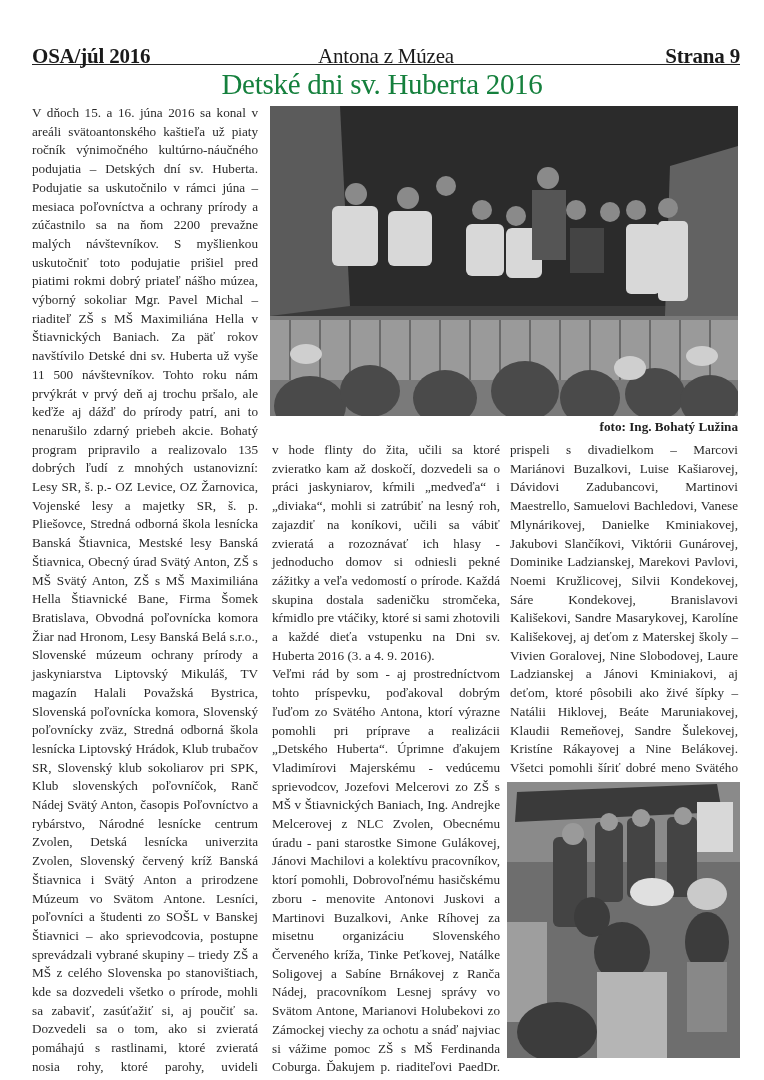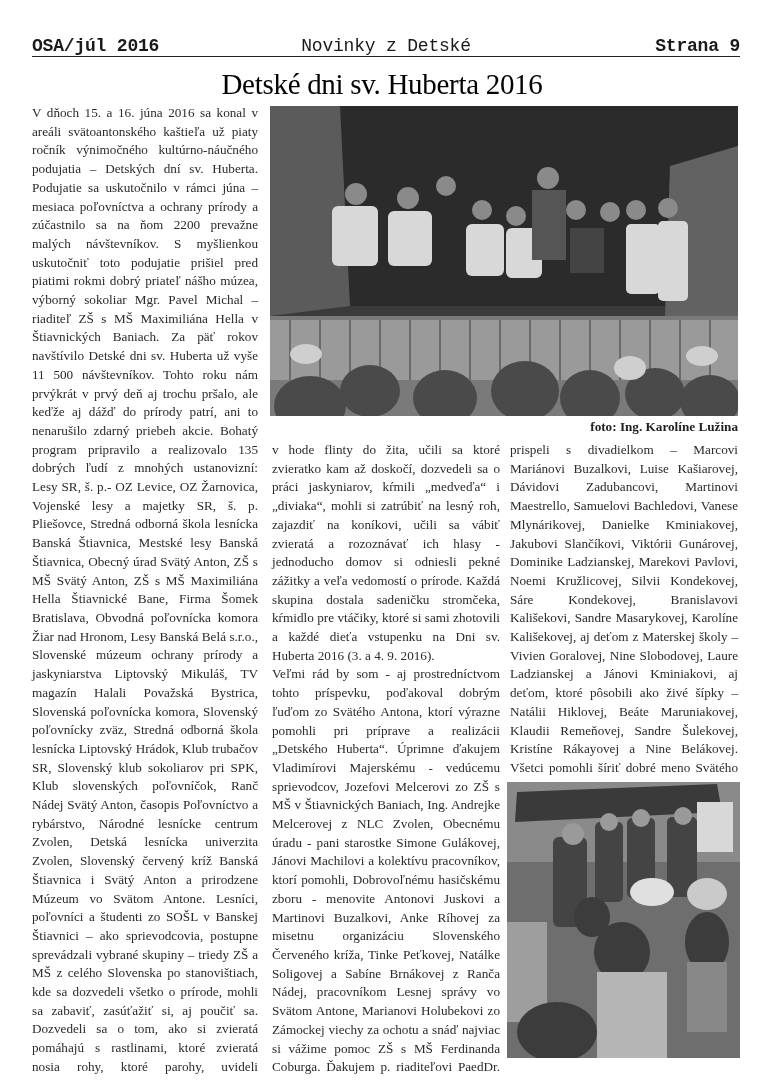--- a/index.html
+++ b/index.html
@@ -1,44 +1,44 @@
 <!DOCTYPE html>
 <html><head>
 <meta charset="utf-8">
 <style>
   html, body { margin:0; padding:0; background:#ffffff; }
   body { width:764px; height:1080px; position:relative; overflow:hidden;
          font-family:"Liberation Serif","DejaVu Serif",serif; color:#1a1a1a; }
-  .hdr { position:absolute; top:34px; left:32px; width:708px; height:22px;
-         border-bottom:1.5px solid #222; font-size:18px; font-weight:bold;font-family:Liberation Mono, monospace; }
+  .hdr { position:absolute; top:42px; left:32px; width:708px; height:22px;
+         border-bottom:1.5px solid #222; font-size:21px; font-weight:bold; }
   .hdr span { position:absolute; top:2px; letter-spacing:-0.2px; }
   .hdr .l { left:0; }
   .hdr .c { left:0; right:0; text-align:center; font-weight:normal; }
   .hdr .r { right:0; }
   .title { position:absolute; top:68px; left:0; width:764px; text-align:center;
-           font-size:29px; font-weight:normal; letter-spacing:-0.3px; color:#000000; }
+           font-size:29px; font-weight:normal; letter-spacing:-0.3px; color:#15803d; }
   .col { position:absolute; font-size:13.2px; line-height:18.7px; text-align:justify;
          color:#2a2a2a; }
   .col p { margin:0; }
   .col-left { left:32px; top:104px; width:226px; }
   .col-mid { left:272px; top:441px; width:228px; }
   .col-right { left:510px; top:441px; width:228px; }
   .photo { position:absolute; overflow:hidden; background:#555; }
   .photo1 { left:270px; top:106px; width:468px; height:310px; }
   .photo2 { left:507px; top:782px; width:233px; height:276px; }
   .caption { position:absolute; left:510px; top:419px; width:228px; text-align:right;
              font-size:13.2px; font-weight:bold; color:#222; }
   .sig { text-align:right; font-style:italic; margin-top:4px !important; }
 </style>
 </head>
 <body>
 
 <div class="hdr">
   <span class="l">OSA/júl 2016</span>
-  <span class="c">Novinky z Detské</span>
+  <span class="c">Antona z Múzea</span>
   <span class="r">Strana 9</span>
 </div>
 
 <div class="title">Detské dni sv. Huberta 2016</div>
 
 <div class="col col-left">
   <p>V dňoch 15. a 16. júna 2016 sa konal v areáli svätoantonského kaštieľa už piaty ročník výnimočného kultúrno-náučného podujatia – Detských dní sv. Huberta. Podujatie sa uskutočnilo v rámci júna – mesiaca poľovníctva a ochrany prírody a zúčastnilo sa na ňom 2200 prevažne malých návštevníkov. S myšlienkou uskutočniť toto podujatie prišiel pred piatimi rokmi dobrý priateľ nášho múzea, výborný sokoliar Mgr. Pavel Michal – riaditeľ ZŠ s MŠ Maximiliána Hella v Štiavnických Baniach. Za päť rokov navštívilo Detské dni sv. Huberta už vyše 11 500 návštevníkov. Tohto roku nám prvýkrát v prvý deň aj trochu pršalo, ale keďže aj dážď do prírody patrí, ani to nenarušilo zdarný priebeh akcie. Bohatý program pripravilo a realizovalo 135 dobrých ľudí z mnohých ustanovizní: Lesy SR, š. p.- OZ Levice, OZ Žarnovica, Vojenské lesy a majetky SR, š. p. Pliešovce, Stredná odborná škola lesnícka Banská Štiavnica, Mestské lesy Banská Štiavnica, Obecný úrad Svätý Anton, ZŠ s MŠ Svätý Anton, ZŠ s MŠ Maximiliána Hella Štiavnické Bane, Firma Šomek Bratislava, Obvodná poľovnícka komora Žiar nad Hronom, Lesy Banská Belá s.r.o., Slovenské múzeum ochrany prírody a jaskyniarstva Liptovský Mikuláš, TV magazín Halali Považská Bystrica, Slovenská poľovnícka komora, Slovenský poľovnícky zväz, Stredná odborná škola lesnícka Liptovský Hrádok, Klub trubačov SR, Slovenský klub sokoliarov pri SPK, Klub slovenských poľovníčok, Ranč Nádej Svätý Anton, časopis Poľovníctvo a rybárstvo, Národné lesnícke centrum Zvolen, Detská lesnícka univerzita Zvolen, Slovenský červený kríž Banská Štiavnica i Svätý Anton a prirodzene Múzeum vo Svätom Antone. Lesníci, poľovníci a študenti zo SOŠL v Banskej Štiavnici – ako sprievodcovia, postupne sprevádzali vybrané skupiny – triedy ZŠ a MŠ z celého Slovenska po stanovištiach, kde sa dozvedeli všetko o prírode, mohli sa zabaviť, zasúťažiť si, aj poučiť sa. Dozvedeli sa o tom, ako si zvieratá pomáhajú s rastlinami, ktoré zvieratá nosia rohy, ktoré parohy, uvideli poľovnícku expozíciu, ukážky sokoliarstva, divadlo „Legenda o sv. Hubertovi“ (pripravili a zahrali žiaci zo ZŠ s MŠ vo Svätom Antone), poľovnícke filmy, zhotovovali kŕmidlá, zastrieľali si na laserovej strelnici, poznávali lesné zvieratá, poľovnícke psíky, súťažili</p>
 </div>
 
 <div class="photo photo1">
@@ -100,21 +100,21 @@
       <ellipse cx="440" cy="295" rx="30" ry="26"></ellipse>
     </g>
     <g fill="#cfcfcf">
       <ellipse cx="36" cy="248" rx="16" ry="10"></ellipse>
         <ellipse cx="360" cy="262" rx="16" ry="12"></ellipse>
       <ellipse cx="432" cy="250" rx="16" ry="10"></ellipse>
     </g>
   </svg>
 </div>
 
-<div class="caption">foto: Ing. Karolíne Lužina</div>
+<div class="caption">foto: Ing. Bohatý Lužina</div>
 
 <div class="col col-mid">
   <p>v hode flinty do žita, učili sa ktoré zvieratko kam až doskočí, dozvedeli sa o práci jaskyniarov, kŕmili „medveďa“ i „diviaka“, mohli si zatrúbiť na lesný roh, zajazdiť na koníkovi, učili sa vábiť zvieratá a rozoznávať ich hlasy - jednoducho domov si odniesli pekné zážitky a veľa vedomostí o prírode. Každá skupina dostala sadeničku stromčeka, kŕmidlo pre vtáčiky, ktoré si sami zhotovili a každé dieťa vstupenku na Dni sv. Huberta 2016 (3. a 4. 9. 2016).</p>
   <p>Veľmi rád by som - aj prostredníctvom tohto príspevku, poďakoval dobrým ľuďom zo Svätého Antona, ktorí výrazne pomohli pri príprave a realizácii „Detského Huberta“. Úprimne ďakujem Vladimírovi Majerskému - vedúcemu sprievodcov, Jozefovi Melcerovi zo ZŠ s MŠ v Štiavnických Baniach, Ing. Andrejke Melcerovej z NLC Zvolen, Obecnému úradu - pani starostke Simone Gulákovej, Jánovi Machilovi a kolektívu pracovníkov, ktorí pomohli, Dobrovoľnému hasičskému zboru - menovite Antonovi Juskovi a Martinovi Buzalkovi, Anke Ríhovej za misetnu organizáciu Slovenského Červeného kríža, Tinke Peťkovej, Natálke Soligovej a Sabíne Brnákovej z Ranča Nádej, pracovníkom Lesnej správy vo Svätom Antone, Marianovi Holubekovi zo Zámockej viechy za ochotu a snáď najviac si vážime pomoc ZŠ s MŠ Ferdinanda Coburga. Ďakujem p. riaditeľovi PaedDr. Jaroslavovi Zerolovi, p. učiteľkám Mgr. Jurane Takáčovej, Mgr. Veronike Lipovskej, Martine Húskovej a prirodzene deťom, ktoré</p>
 </div>
 
 <div class="col col-right">
   <p>prispeli s divadielkom – Marcovi Mariánovi Buzalkovi, Luise Kašiarovej, Dávidovi Zadubancovi, Martinovi Maestrello, Samuelovi Bachledovi, Vanese Mlynárikovej, Danielke Kminiakovej, Jakubovi Slančíkovi, Viktórii Gunárovej, Dominike Ladzianskej, Marekovi Pavlovi, Noemi Kružlicovej, Silvii Kondekovej, Sáre Kondekovej, Branislavovi Kališekovi, Sandre Masarykovej, Karolíne Kališekovej, aj deťom z Materskej školy – Vivien Goralovej, Nine Slobodovej, Laure Ladzianskej a Jánovi Kminiakovi, aj deťom, ktoré pôsobili ako živé šípky – Natálii Hiklovej, Beáte Maruniakovej, Klaudii Remeňovej, Sandre Šulekovej, Kristíne Rákayovej a Nine Belákovej. Všetci pomohli šíriť dobré meno Svätého Antona po celom Slovensku.</p>
   <p class="sig">Marian Číž</p>
 </div>

